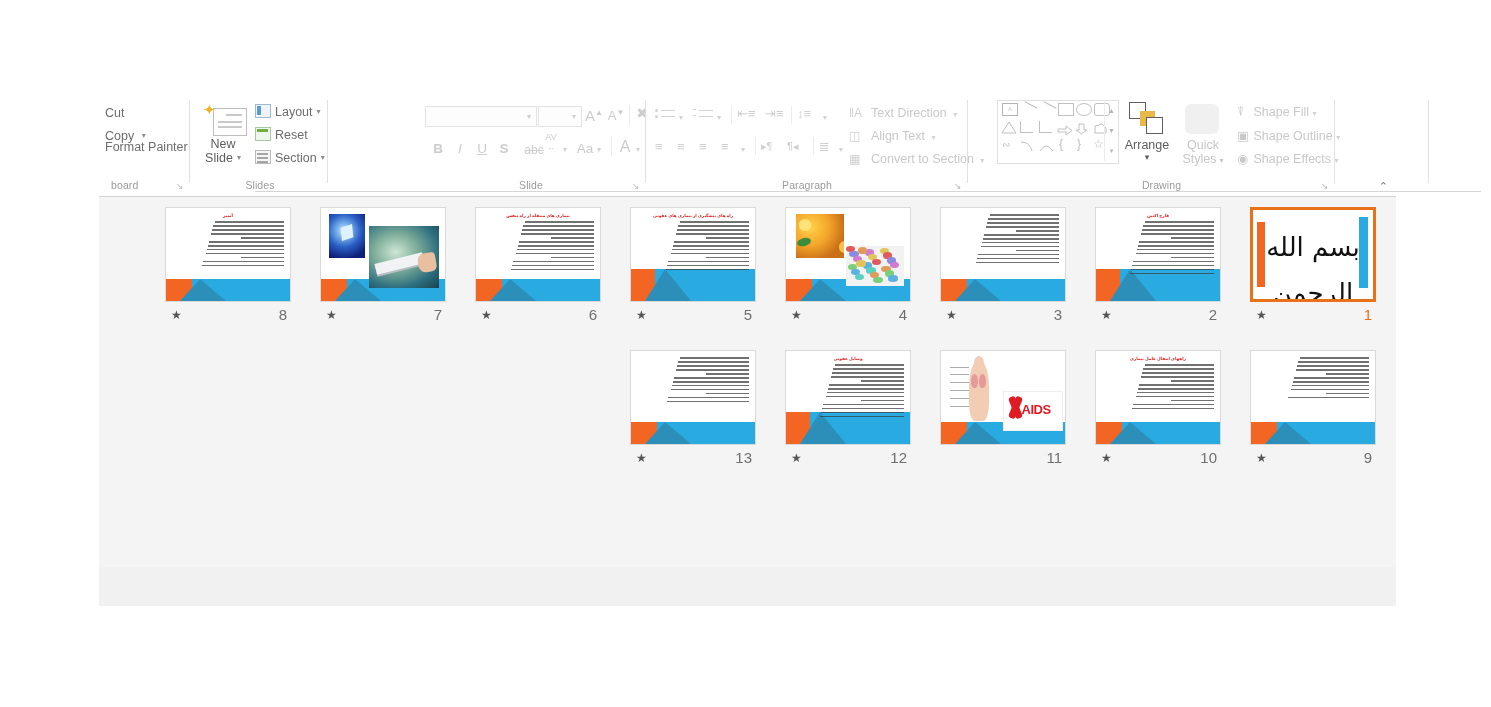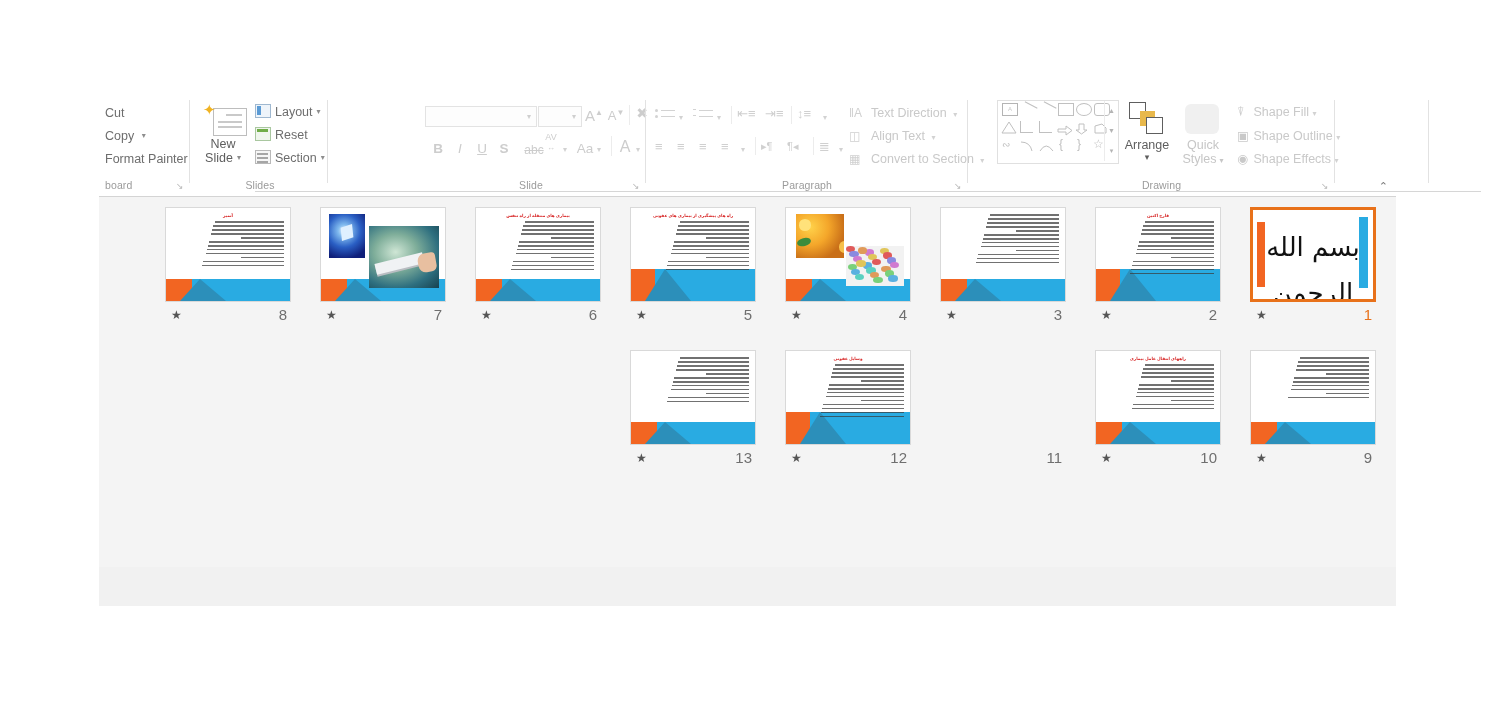--- a/index.html
+++ b/index.html
@@ -147,24 +147,24 @@
   <div id="ribbon-top-rule"></div>
 
   <div class="grp" id="g-clipboard">
     <div class="cb-item" style="top:14px">
       <span>Cut</span>
     </div>
     <div class="cb-item" style="top:37px">
       <span>Copy</span>
       <span class="cb-caret">▾</span>
     </div>
-    <div class="cb-item" style="top:60px">
+    <div class="cb-item" style="top:48px">
       <span>Format Painter</span>
     </div>
-    <div class="grp-name" style="text-align:center;left:6px;width:auto">board</div>
+    <div class="grp-name" style="text-align:center;left:12px;width:auto">board</div>
     <div class="dlg">↘</div>
   </div>
   <div class="grp-sep" style="left:90px"></div>
 
   <div class="grp" id="g-slides">
     <div class="newslide-ico">
       <div class="ns-page">
         <div class="ns-line" style="left:12px;top:5px;width:16px"></div>
         <div class="ns-line" style="left:4px;top:12px;width:24px"></div>
         <div class="ns-line" style="left:4px;top:17px;width:24px"></div>
@@ -640,20 +640,47 @@
               <div style="height: 1.6px; margin-bottom: 2.4px; background: rgb(58, 58, 58); opacity: 0.72; width: 75%;"></div>
             </div>
           </div>
         </div>
         <div class="meta">
           <div class="star">★</div>
           <div class="num">12</div>
         </div>
       </div>
       <div class="thumb" style="left: 841px; top: 153px;">
+        <div class="frame">
+          <div class="canvas">
+            <div class="pic anat" style="left: 6px; top: 4px; width: 58px; height: 72px;">
+              <div class="anat-body"></div>
+              <div class="anat-head"></div>
+              <div class="anat-lung" style="left: 42%;"></div>
+              <div class="anat-lung" style="left: 56%;"></div>
+              <div class="anat-line" style="left: 6%; top: 16%; width: 32%;"></div>
+              <div class="anat-line" style="left: 6%; top: 27%; width: 32%;"></div>
+              <div class="anat-line" style="left: 6%; top: 38%; width: 32%;"></div>
+              <div class="anat-line" style="left: 6%; top: 49%; width: 32%;"></div>
+              <div class="anat-line" style="left: 6%; top: 60%; width: 32%;"></div>
+              <div class="anat-line" style="left: 6%; top: 71%; width: 32%;"></div>
+            </div>
+            <div class="band">
+              <div class="orange"></div>
+              <div class="tri"></div>
+            </div>
+            <div class="pic aids" style="left: 62px; top: 40px; width: 58px; height: 38px; border: 1px solid rgb(238, 238, 238);">
+              <div class="ribbonA">
+                <b style="left: 6px; transform: rotate(22deg);"></b>
+                <b style="left: 6px; transform: rotate(-22deg);"></b>
+              </div>
+              <div class="aids-txt">AIDS</div>
+            </div>
+          </div>
+        </div>
         <div class="meta">
           <div class="num">11</div>
         </div>
       </div>
       <div class="thumb" style="left: 996px; top: 153px;">
         <div class="frame">
           <div class="canvas">
             <div class="band">
               <div class="orange"></div>
               <div class="tri"></div>

